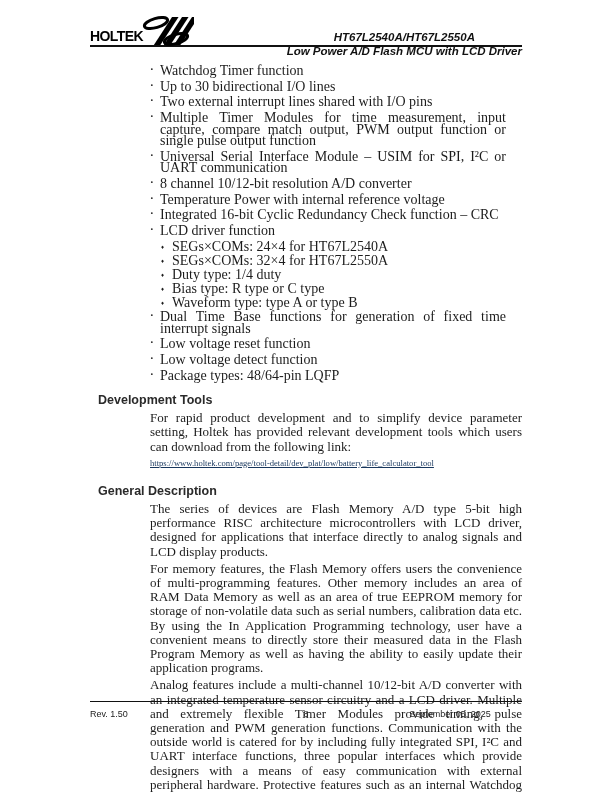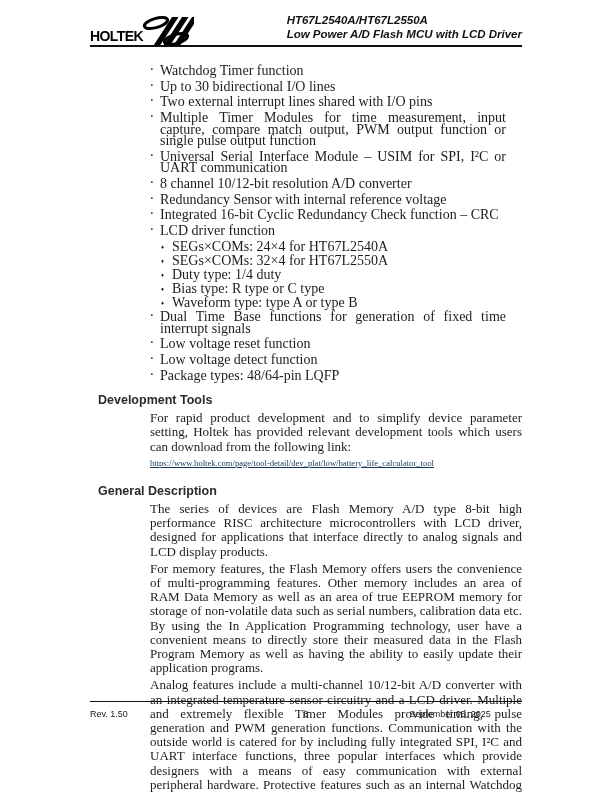--- a/index.html
+++ b/index.html
@@ -7,23 +7,23 @@
     position:relative; width:612px; height:792px; margin:0 auto;
     background:#ffffff; overflow:hidden;
     font-family:"Liberation Serif", serif; color:#1c1c1c;
   }
   .content { position:absolute; left:90px; top:0; width:432px; }
 
   
   .header { display:flex; justify-content:space-between; align-items:flex-start; padding-top:12px; height:33px; }
   .logo-wrap { margin-top:2px; }
   .titles {
-    text-align:left; font-family:"Liberation Sans", sans-serif;
+    text-align:center; font-family:"Liberation Sans", sans-serif;
     font-weight:bold; font-style:italic; font-size:11.5px; line-height:14px;
-    color:#111; margin-top:1px;
+    color:#111; margin-top:18px;
   }
   .header-rule { border-top:2px solid #111; margin-top:0; }
 
   
   .features { list-style:none; margin:18px 16px 0 0; padding:0; font-size:14px; }
   .features li { position:relative; line-height:11.5px; text-align:justify; }
   .features li.l1 { padding-left:70px; margin-bottom:4.2px; }
   .features li.l1::before { content:"·"; position:absolute; left:60px; top:-1px; font-weight:bold; font-size:11px; }
   .features li.l2 { padding-left:82px; margin-bottom:2.6px; }
   .features li.l2::before { content:"♦"; position:absolute; left:71px; top:1px; font-size:6px; }
@@ -81,42 +81,42 @@
     </div>
     <div class="header-rule"></div>
 
     <ul class="features">
       <li class="l1">Watchdog Timer function</li>
       <li class="l1">Up to 30 bidirectional I/O lines</li>
       <li class="l1">Two external interrupt lines shared with I/O pins</li>
       <li class="l1">Multiple Timer Modules for time measurement, input capture, compare match output, PWM output function or single pulse output function</li>
       <li class="l1">Universal Serial Interface Module – USIM for SPI, I²C or UART communication</li>
       <li class="l1">8 channel 10/12-bit resolution A/D converter</li>
-      <li class="l1">Redundancy Sensor with internal reference voltage</li>
+      <li class="l1">Temperature Power with internal reference voltage</li>
       <li class="l1">Integrated 16-bit Cyclic Redundancy Check function – CRC</li>
       <li class="l1">LCD driver function</li>
       <li class="l2">SEGs×COMs: 24×4 for HT67L2540A</li>
       <li class="l2">SEGs×COMs: 32×4 for HT67L2550A</li>
       <li class="l2">Duty type: 1/4 duty</li>
       <li class="l2">Bias type: R type or C type</li>
       <li class="l2">Waveform type: type A or type B</li>
       <li class="l1">Dual Time Base functions for generation of fixed time interrupt signals</li>
       <li class="l1">Low voltage reset function</li>
       <li class="l1">Low voltage detect function</li>
       <li class="l1">Package types: 48/64-pin LQFP</li>
     </ul>
 
     <h2 class="section-heading heading-dev">Development Tools</h2>
     <p class="para">For rapid product development and to simplify device parameter setting, Holtek has provided relevant development tools which users can download from the following link:</p>
     <div class="link-line">
       <a class="doc-link">https://www.holtek.com/page/tool-detail/dev_plat/low/battery_life_calculator_tool</a>
     </div>
 
     <h2 class="section-heading heading-gen">General Description</h2>
-    <p class="para">The series of devices are Flash Memory A/D type 8-bit high performance RISC architecture microcontrollers with LCD driver, designed for applications that interface directly to analog signals and LCD display products.</p>
+    <p class="para">The series of devices are Flash Memory A/D type 5-bit high performance RISC architecture microcontrollers with LCD driver, designed for applications that interface directly to analog signals and LCD display products.</p>
     <p class="para">For memory features, the Flash Memory offers users the convenience of multi-programming features. Other memory includes an area of RAM Data Memory as well as an area of true EEPROM memory for storage of non-volatile data such as serial numbers, calibration data etc. By using the In Application Programming technology, user have a convenient means to directly store their measured data in the Flash Program Memory as well as having the ability to easily update their application programs.</p>
     <p class="para">Analog features include a multi-channel 10/12-bit A/D converter with an integrated temperature sensor circuitry and a LCD driver. Multiple and extremely flexible Timer Modules provide timing, pulse generation and PWM generation functions. Communication with the outside world is catered for by including fully integrated SPI, I²C and UART interface functions, three popular interfaces which provide designers with a means of easy communication with external peripheral hardware. Protective features such as an internal Watchdog Timer, Low Voltage Reset and Low Voltage Detector coupled with excellent noise immunity and ESD protection ensure that reliable operation is maintained in hostile electrical environments.</p>
 
   </div>
 
   <div class="footer">
     <div class="footer-rule"></div>
     <div class="footer-row">
       <span class="f-left">Rev. 1.50</span>
       <span class="f-center">8</span>

